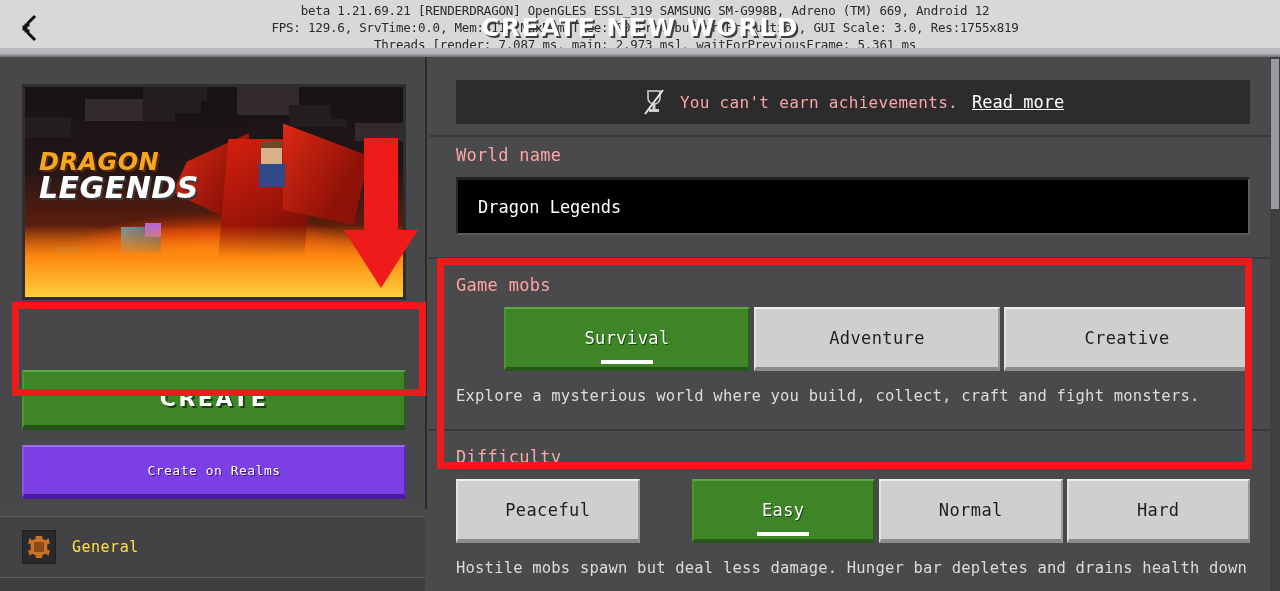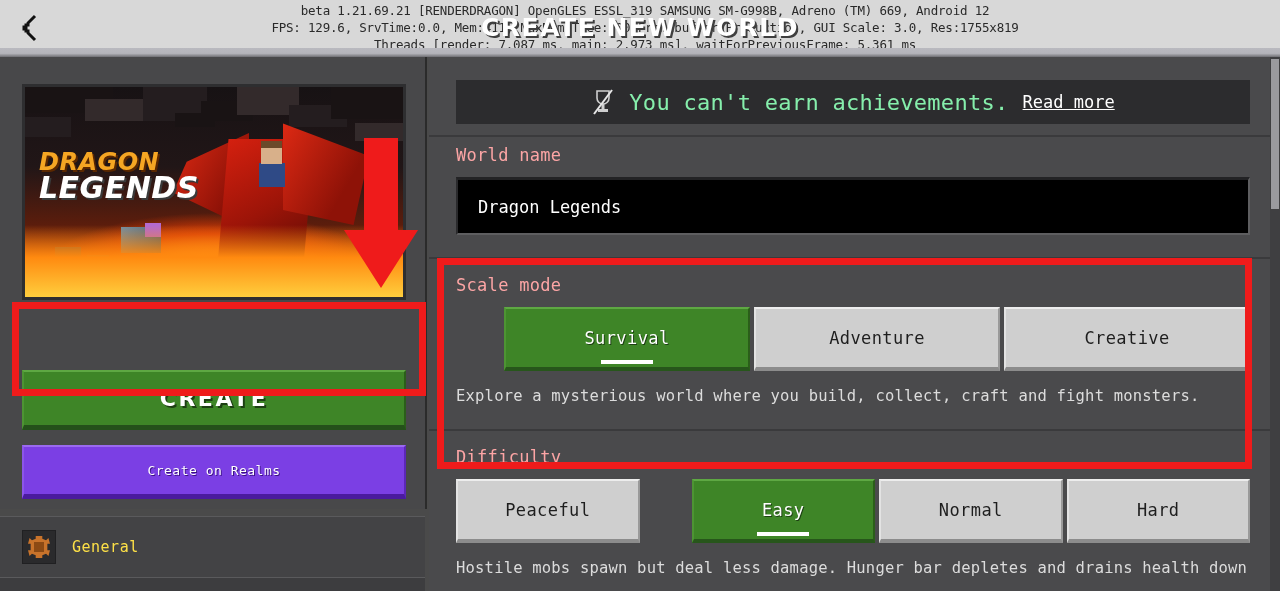--- a/index.html
+++ b/index.html
@@ -149,21 +149,21 @@
   
   .right-panel {
     position:absolute; left:429px; top:0; width:851px; height:534px;
     background:#4a4a4c; overflow:hidden;
   }
   .achv-banner {
     position:absolute; left:27px; top:23px; width:794px; height:44px;
     background:#2c2c2e;
     display:flex; align-items:center; justify-content:center; gap:14px;
   }
-  .achv-text { color:#86efac; font-size:22px; letter-spacing:0.3px; }
+  .achv-text { color:#fca5a5; font-size:16px; letter-spacing:0.3px; }
   .achv-link { color:#ffffff; font-size:17px; text-decoration:underline; cursor:pointer; }
   .trophy-ico { width:24px; height:28px; position:relative; }
 
   .sec-divider { position:absolute; left:0; width:851px; height:2px; background:#3a3a3c; }
 
   .field-label { color:#fca5a5; font-size:17px; letter-spacing:0.3px; }
 
   .worldname-block { position:absolute; left:27px; top:88px; width:794px; }
   .worldname-input {
     margin-top:12px; width:794px; height:58px; background:#000000;
@@ -319,21 +319,21 @@
       <div class="sec-divider" style="top:78px;"></div>
 
       <div class="worldname-block">
         <div class="field-label">World name</div>
         <div class="worldname-input">Dragon Legends</div>
       </div>
 
       <div class="sec-divider" style="top:200px;"></div>
 
       <div class="gamemode-block">
-        <div class="field-label">Scale mode</div>
+        <div class="field-label">Game mobs</div>
         <div class="seg-row">
           <div class="seg on">Survival</div>
           <div class="seg off">Adventure</div>
           <div class="seg off">Creative</div>
         </div>
         <div class="seg-desc">Explore a mysterious world where you build, collect, craft and fight monsters.</div>
       </div>
 
       <div class="sec-divider" style="top:372px;"></div>
 

